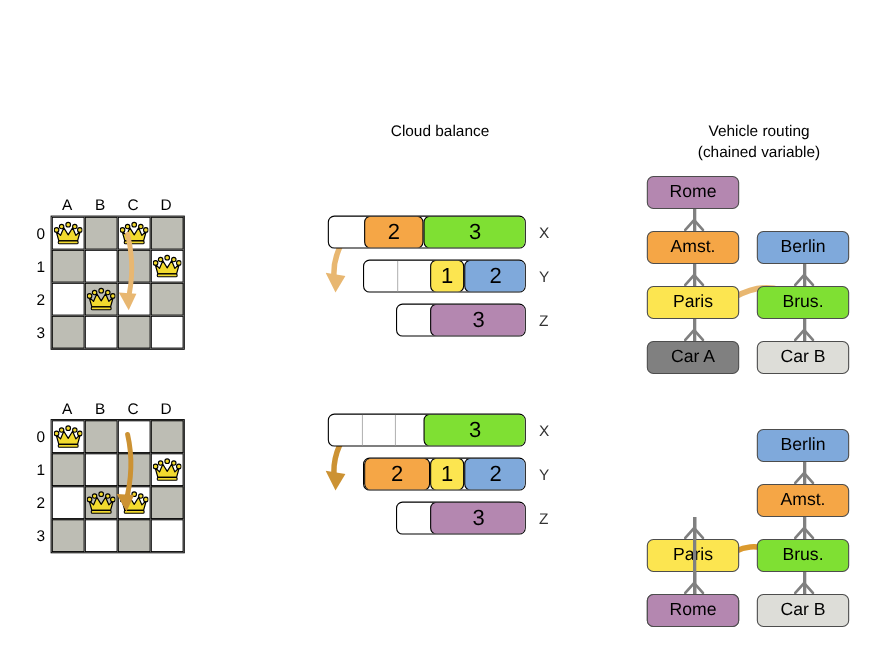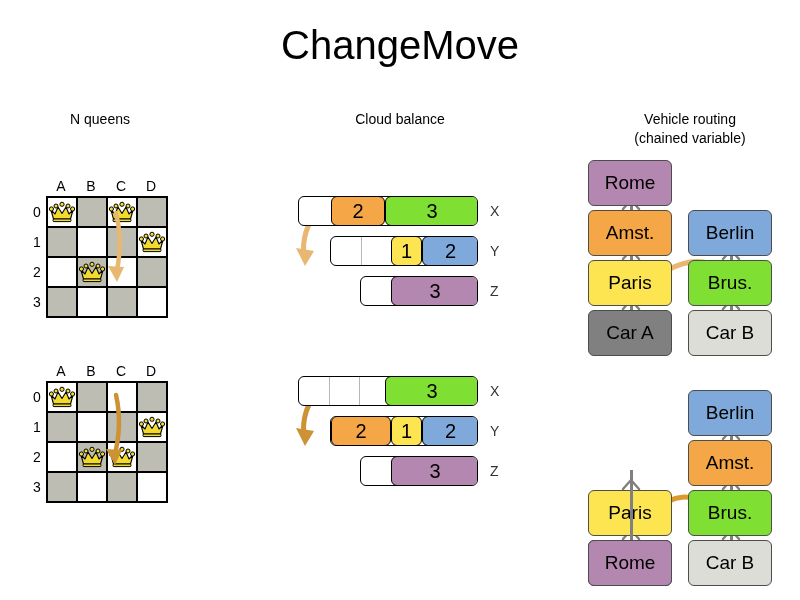--- a/index.html
+++ b/index.html
@@ -62,34 +62,32 @@
     font-size:20px;color:#000;
   }
   .divider{position:absolute;top:0;width:1px;height:28px;background:#b6b6b6;}
   .bar-label{
     position:absolute;font-size:14px;color:#333;height:30px;line-height:30px;
   }
 
   
   .route-group{position:absolute;}
   .node{
-    position:absolute;width:84px;height:46px;border:1.6px solid #4d4d4d;
+    position:absolute;width:84px;height:30px;border:1.6px solid #4d4d4d;
     border-radius:6px;display:flex;align-items:center;justify-content:center;
-    font-size:19px;color:#000;box-sizing:border-box;
+    font-size:16px;color:#000;box-sizing:border-box;
   }
   .edge{position:absolute;width:3px;background:#808080;}
 </style>
 </head>
 <body>
 
 <div class="page">
 
-  <div id="main-title">ChangeMove</div>
-
-  <div class="col-heading" id="heading-queens">N queens</div>
+
   <div class="col-heading" id="heading-routing">
     <div>Vehicle routing</div>
     <div>(chained variable)</div>
   </div>
   <div class="col-heading" id="heading-cloud">Cloud balance</div>
 
   <div class="chessboard" id="board-before" style="left:30px;top:178px;width:160px;height:150px;">
     <div class="file-labels" id="files-before">
         <div class="file-label" style="left: 16px;">A</div>
         <div class="file-label" style="left: 46px;">B</div>

